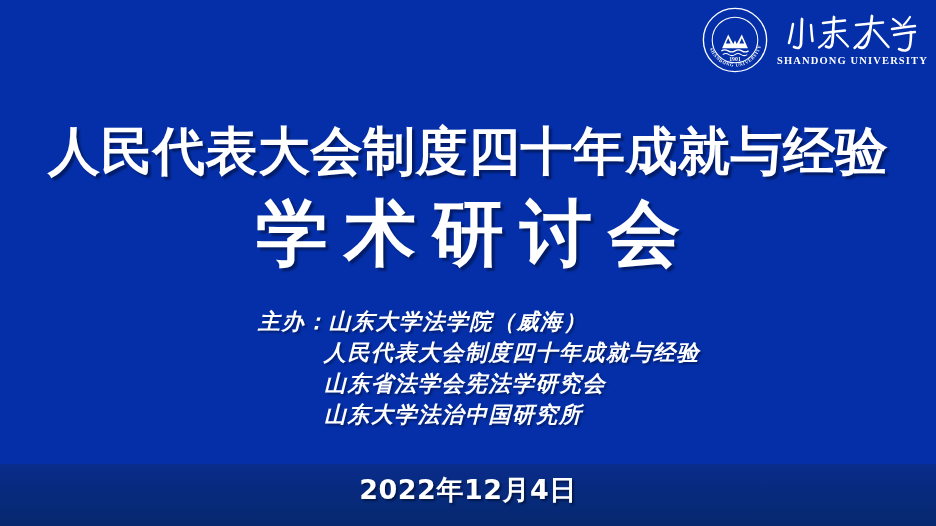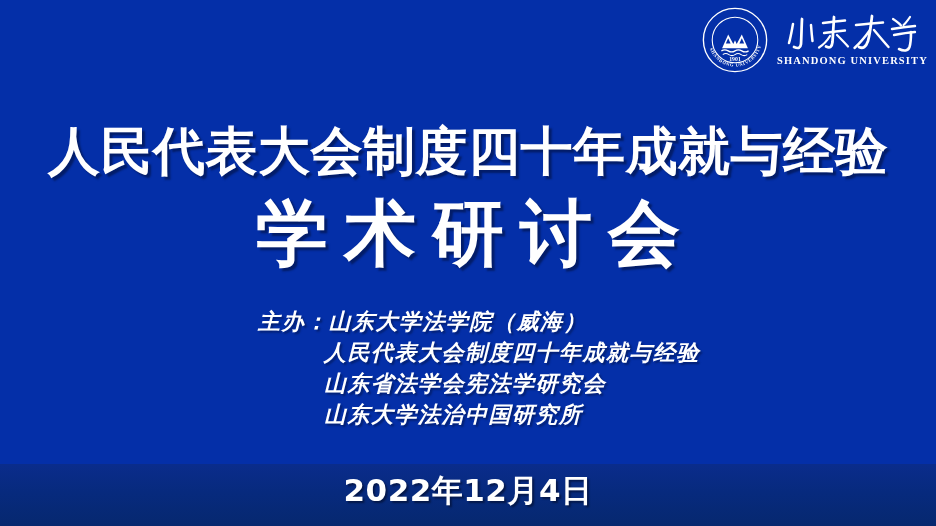--- a/index.html
+++ b/index.html
@@ -132,21 +132,21 @@
 
   
   .date-text {
     position: absolute;
     left: 0;
     top: 474px;
     width: 936px;
     text-align: center;
     color: #ffffff;
     font-family: "DejaVu Sans", "Liberation Sans", sans-serif;
-    font-size: 31px;
+    font-size: 27px;
     font-weight: 700;
     line-height: 32px;
     letter-spacing: 0.5px;
     white-space: nowrap;
     text-shadow: 2px 2px 2px rgba(0,0,10,0.45);
   }
 </style>
 </head>
 <body>
 

